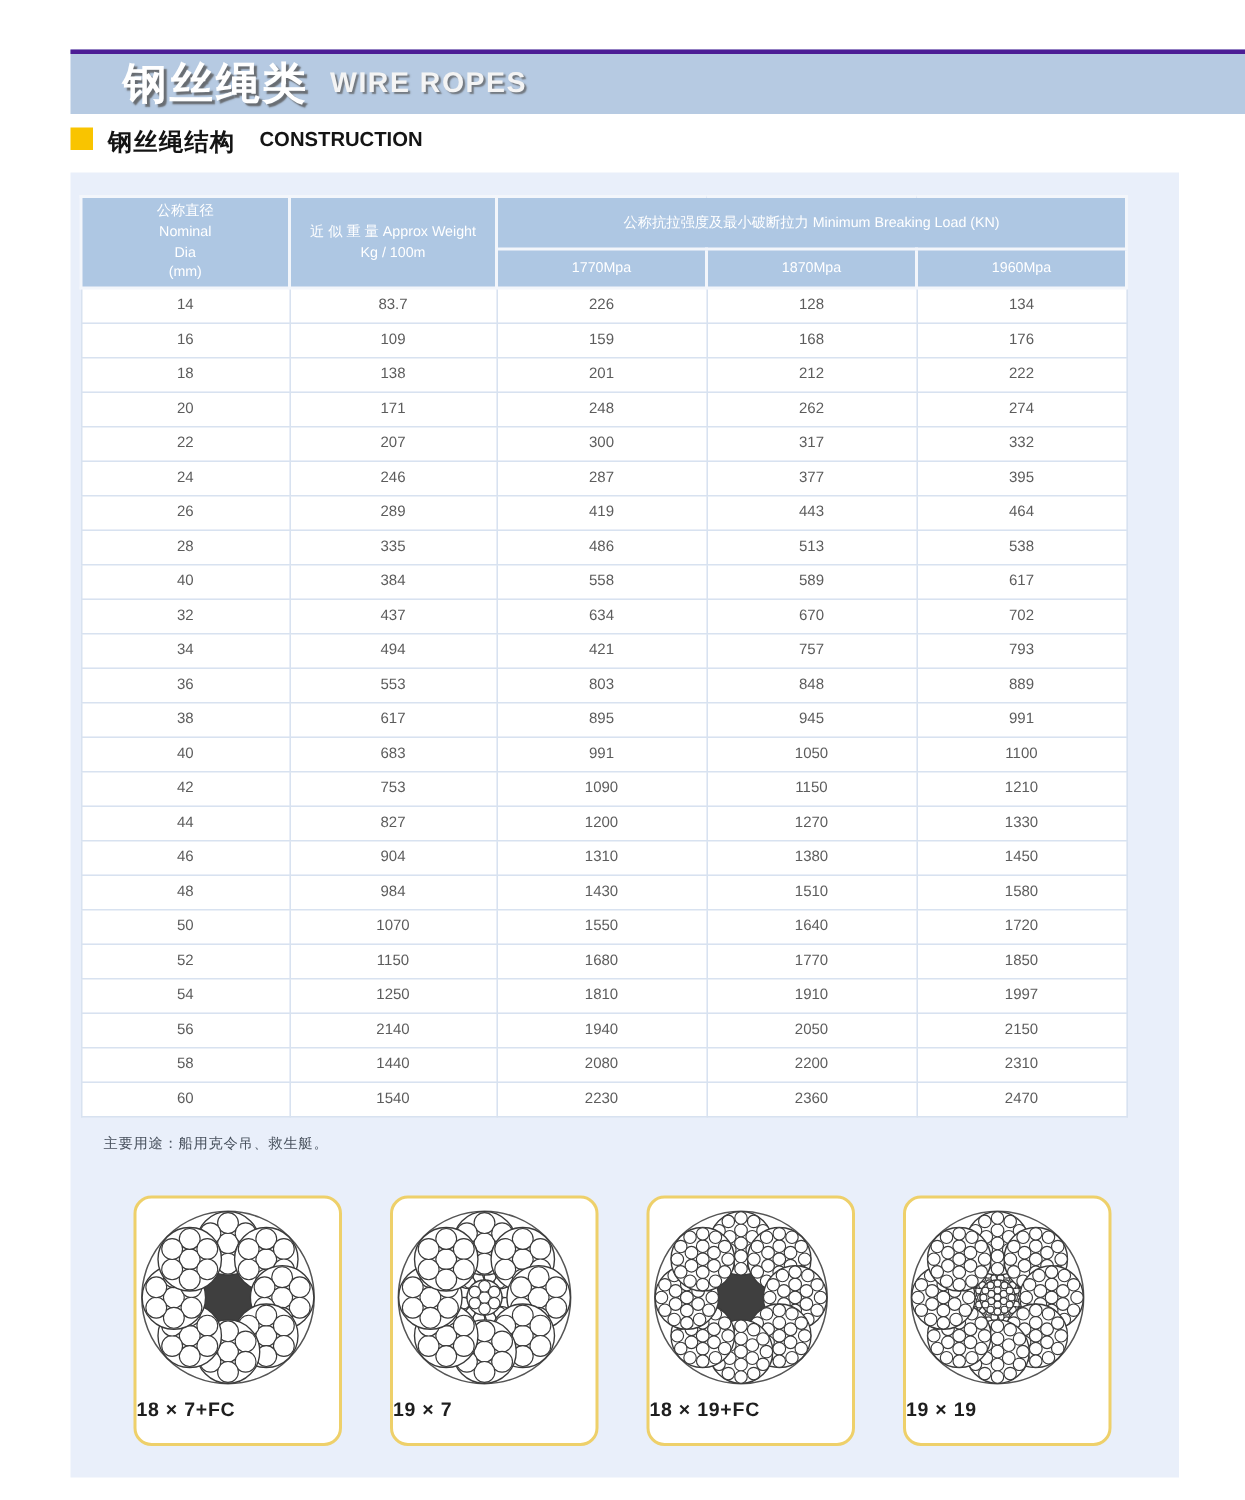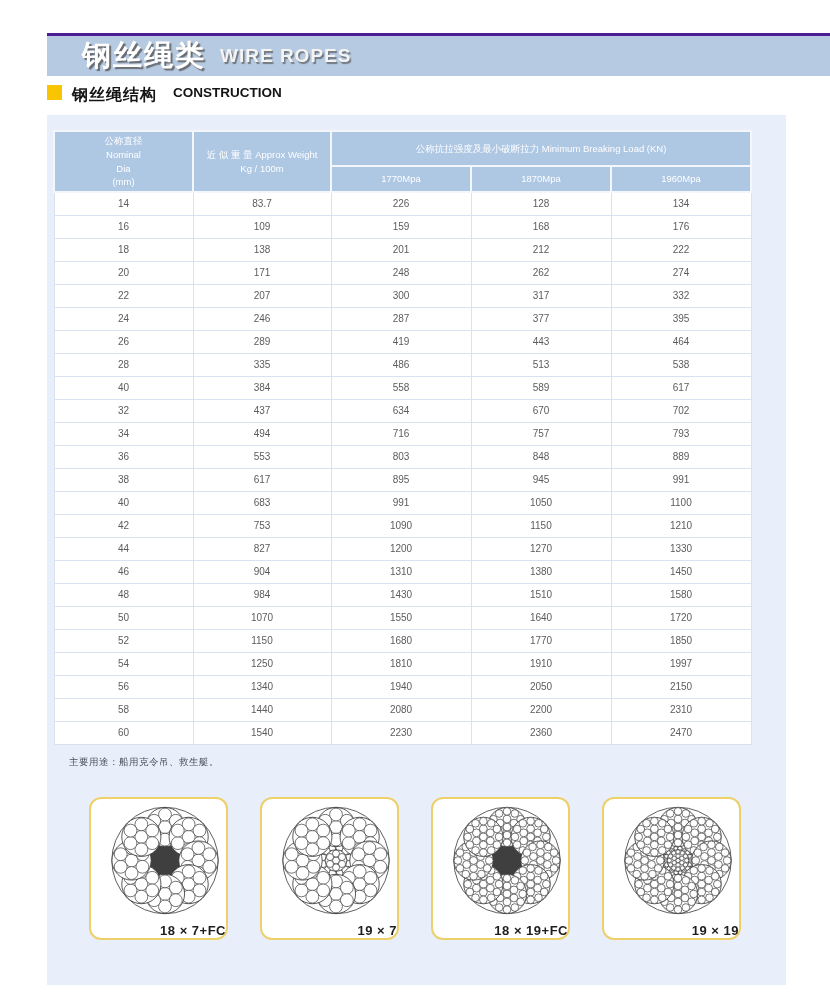--- a/index.html
+++ b/index.html
@@ -36,22 +36,22 @@
   thead .hl{display:block}
   tbody td{background:#fff;border:1px solid #d8e2f0;height:23px;
     text-align:center;vertical-align:middle;font-size:10px;color:#5c5c5c}
 
   
   .footnote{position:absolute;left:22px;top:641px;font-size:9.5px;color:#47505c;letter-spacing:.5px}
 
   
   .cards{position:absolute;left:42px;top:682px;width:652px;
     display:flex;justify-content:space-between}
-  .card{width:139px;height:143px;background:#fff;border:2px solid #eed06a;border-radius:12px;
-    display:flex;flex-direction:column;align-items:flex-end;padding-top:5px}
+  .card{width:139px;height:167px;background:#fff;border:2px solid #eed06a;border-radius:12px;
+    display:flex;flex-direction:column;align-items:flex-start;padding-top:5px}
   .card svg.rope{width:122px;height:122px;display:block}
   .card-label{font-size:13px;font-weight:bold;color:#1e1e1e;margin-top:6px;letter-spacing:.5px}
 </style>
 </head>
 <body>
 
 <div class="page">
 
   <div class="band">
     <span class="zh">钢丝绳类</span>
@@ -161,21 +161,21 @@
           <tr>
             <td>32</td>
             <td>437</td>
             <td>634</td>
             <td>670</td>
             <td>702</td>
           </tr>
           <tr>
             <td>34</td>
             <td>494</td>
-            <td>716</td>
+            <td>421</td>
             <td>757</td>
             <td>793</td>
           </tr>
           <tr>
             <td>36</td>
             <td>553</td>
             <td>803</td>
             <td>848</td>
             <td>889</td>
           </tr>
@@ -237,21 +237,21 @@
           </tr>
           <tr>
             <td>54</td>
             <td>1250</td>
             <td>1810</td>
             <td>1910</td>
             <td>1997</td>
           </tr>
           <tr>
             <td>56</td>
-            <td>1340</td>
+            <td>2140</td>
             <td>1940</td>
             <td>2050</td>
             <td>2150</td>
           </tr>
           <tr>
             <td>58</td>
             <td>1440</td>
             <td>2080</td>
             <td>2200</td>
             <td>2310</td>

